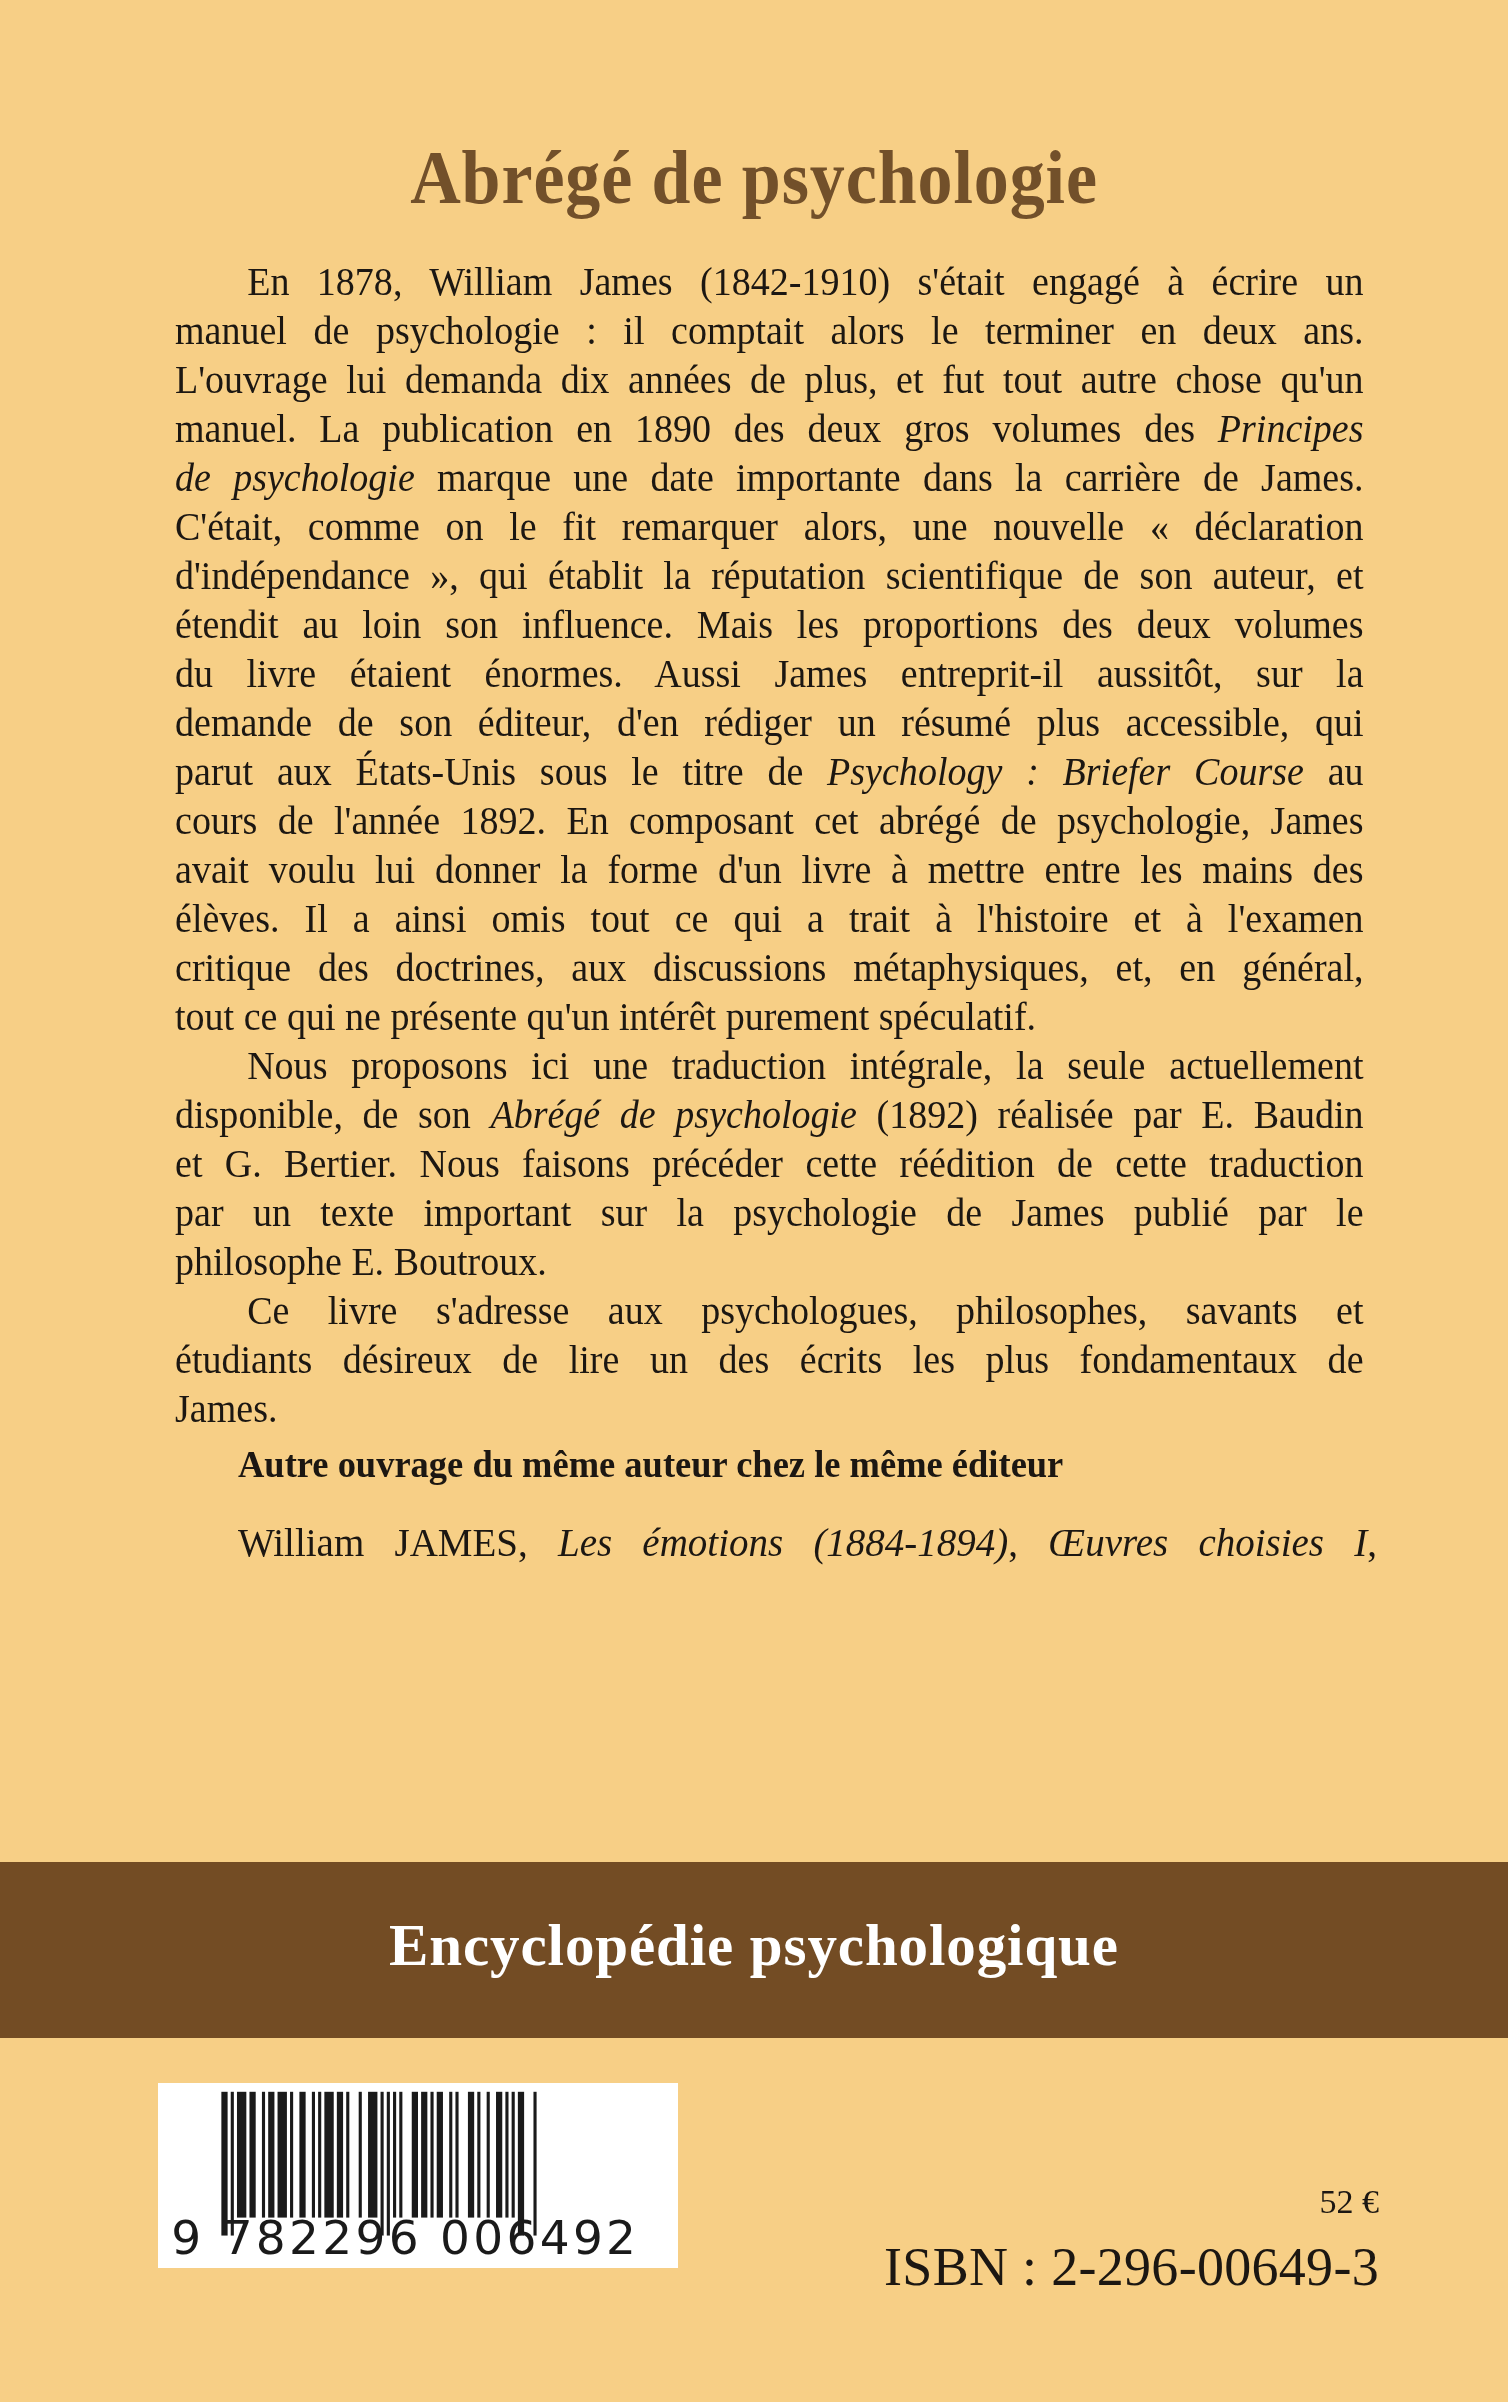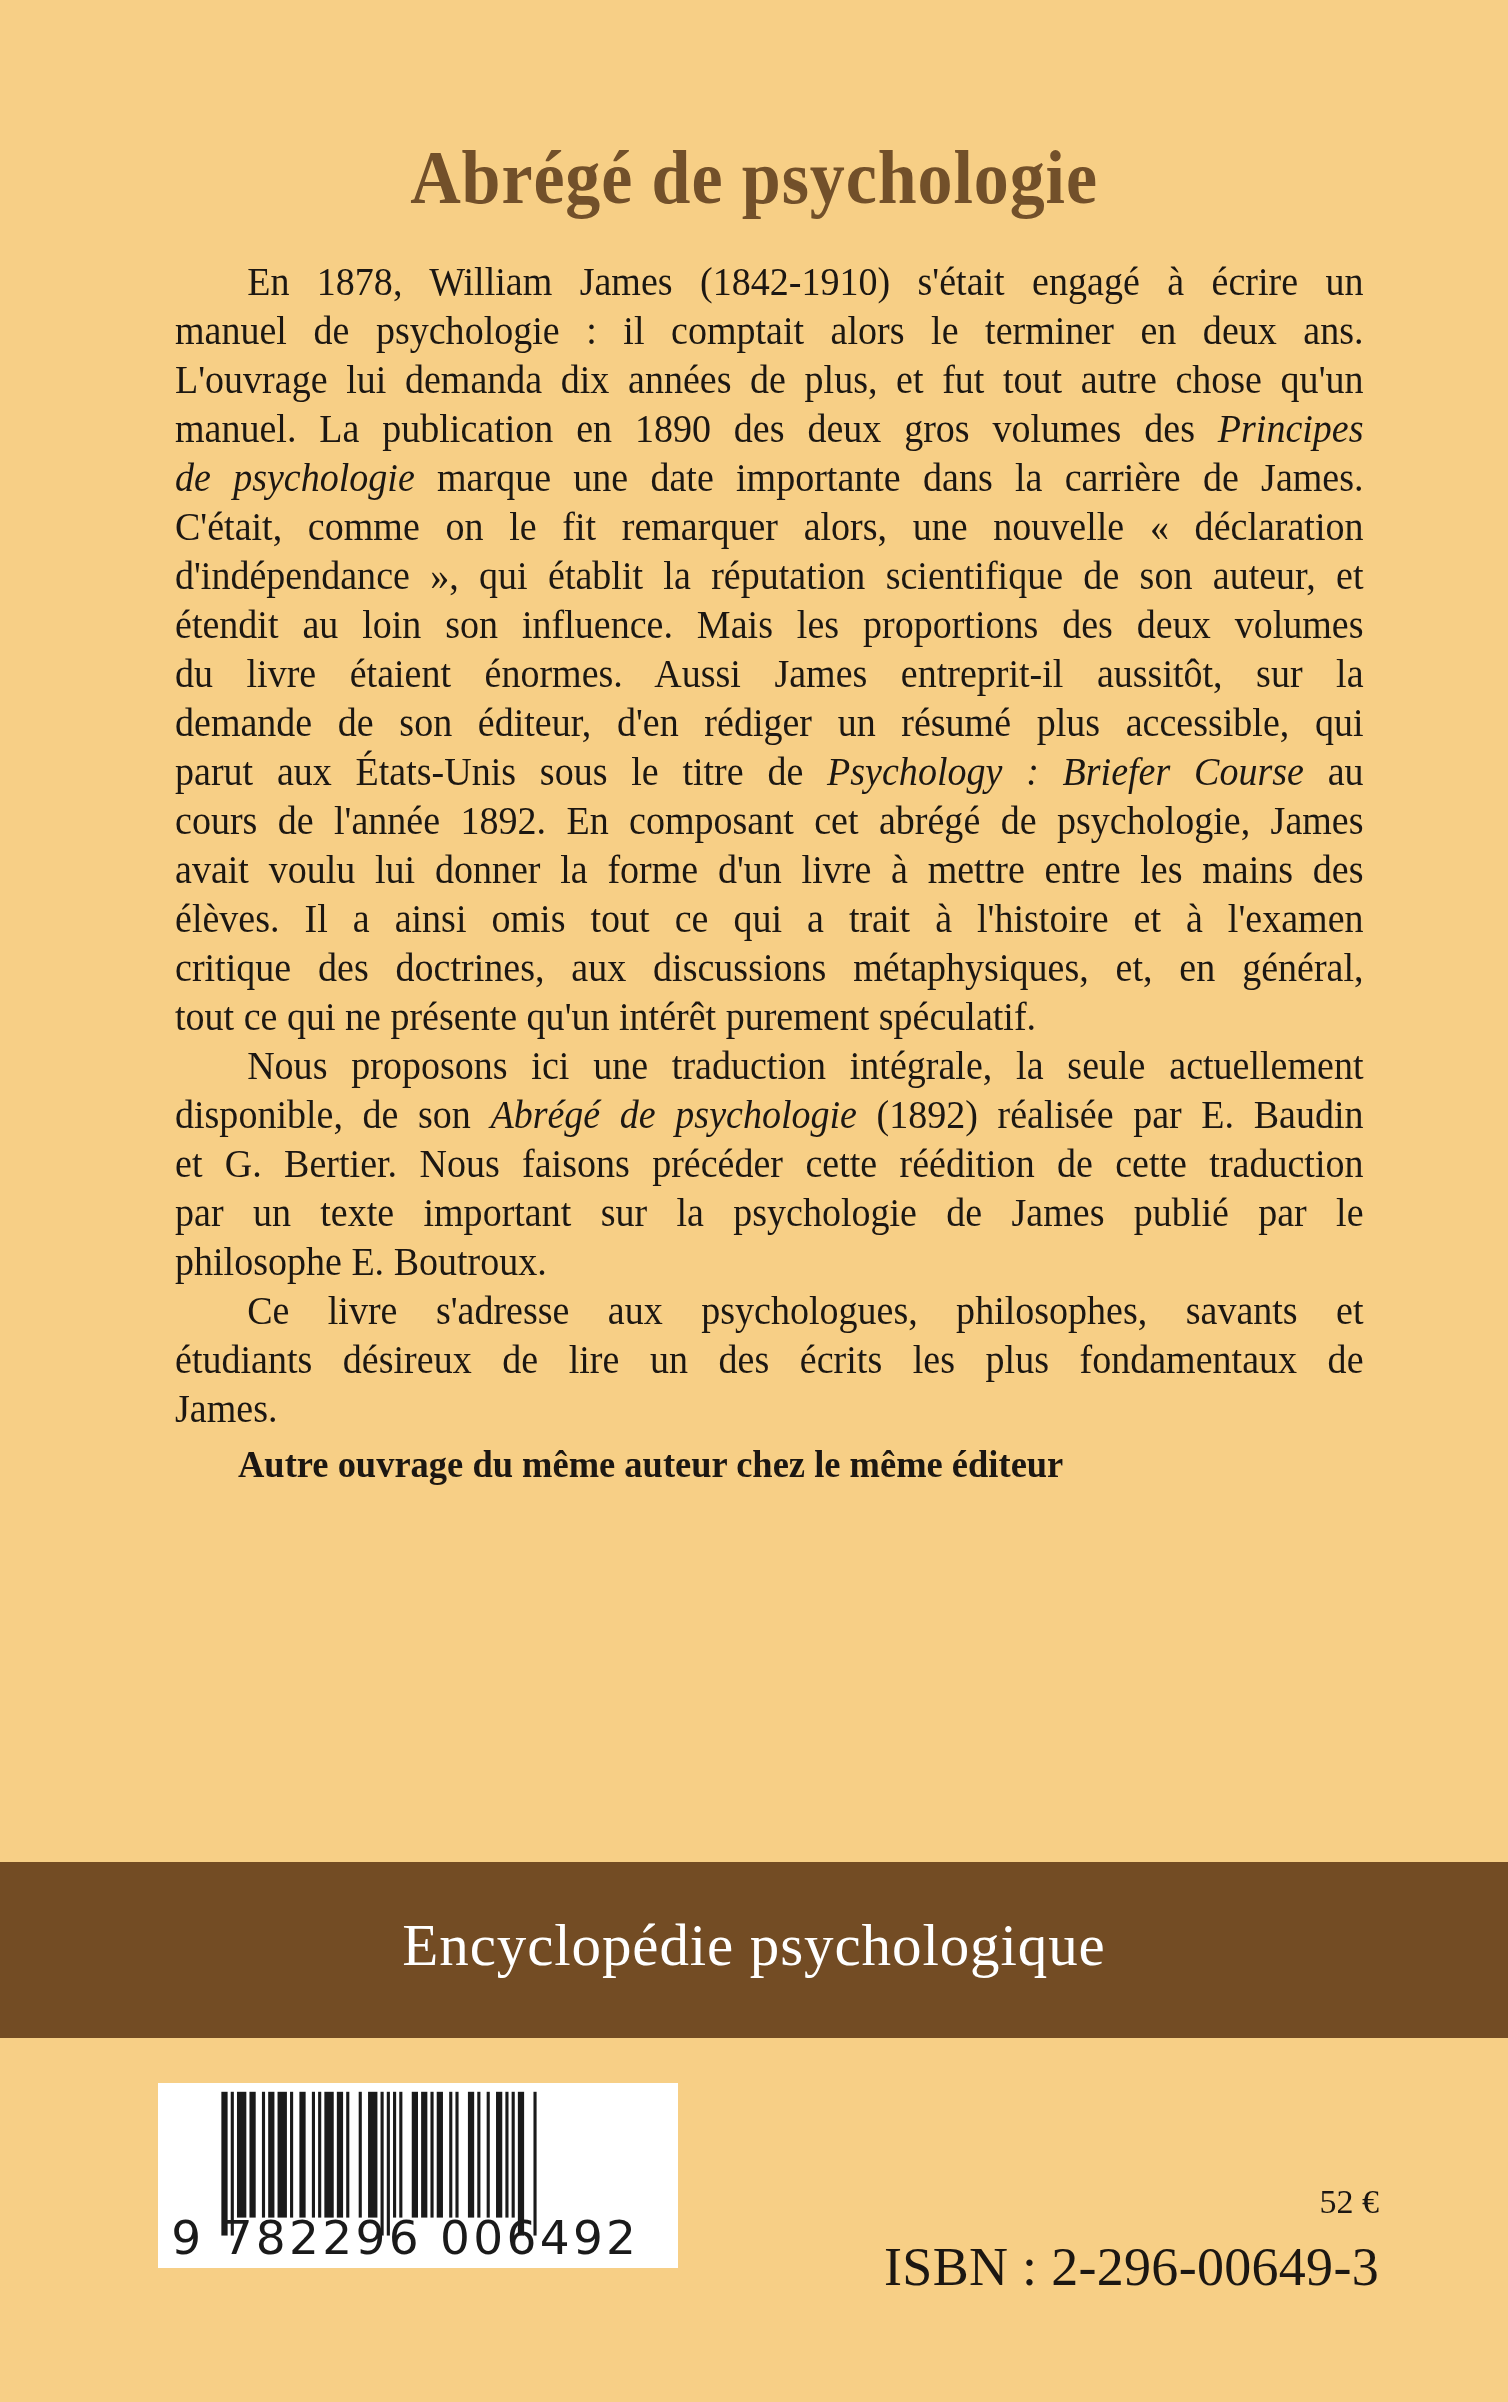--- a/index.html
+++ b/index.html
@@ -35,21 +35,21 @@
     font-size:39px; line-height:49px;
   }
   .other-ref .line { display:block; text-align:justify; text-align-last:justify; text-indent:63px; }
   .other-ref .line.last { text-align-last:left; text-indent:0; }
   .band {
     position:absolute; left:0; top:1862px; width:1508px; height:176px;
     background:#734c24;
     display:flex; align-items:center; justify-content:center;
   }
   .band-title {
-    color:#ffffff; font-weight:normal; font-size:59px; letter-spacing:0.9px;
+    color:#ffffff; font-weight:bold; font-size:59px; letter-spacing:0.9px;
     margin-top:-9.5px;
   }
   .barcode {
     position:absolute; left:158px; top:2083px; width:520px; height:185px;
     background:#ffffff;
   }
   .barcode svg { position:absolute; left:0; top:0; }
   .barcode-digits {
     position:absolute; left:13.2px; top:127px;
     font-family:"DejaVu Sans", sans-serif; font-size:47px; color:#1a1a1a;
@@ -98,20 +98,21 @@
       </div>
     <div id="para-2">
         <span class="line indent">Ce livre s'adresse aux psychologues, philosophes, savants et</span>
         <span class="line">étudiants désireux de lire un des écrits les plus fondamentaux de</span>
         <span class="line last">James.</span>
       </div>
   </div>
 
   <div class="other-heading">Autre ouvrage du même auteur chez le même éditeur</div>
   <div class="other-ref" id="other-ref">
+      <span class="line">William JAMES, <i>Les émotions (1884-1894)</i>, <i>Œuvres choisies I</i>,</span>
     </div>
 
   <div class="band">
     <div class="band-title">Encyclopédie psychologique</div>
   </div>
 
   <div class="barcode">
     <svg id="barcode-svg" width="436" height="185" viewBox="0 0 461 195">
         <rect x="67" y="9" width="6.6" height="152" fill="#1a1a1a"></rect>
         <rect x="76.89999999999999" y="9" width="3.3" height="152" fill="#1a1a1a"></rect>

